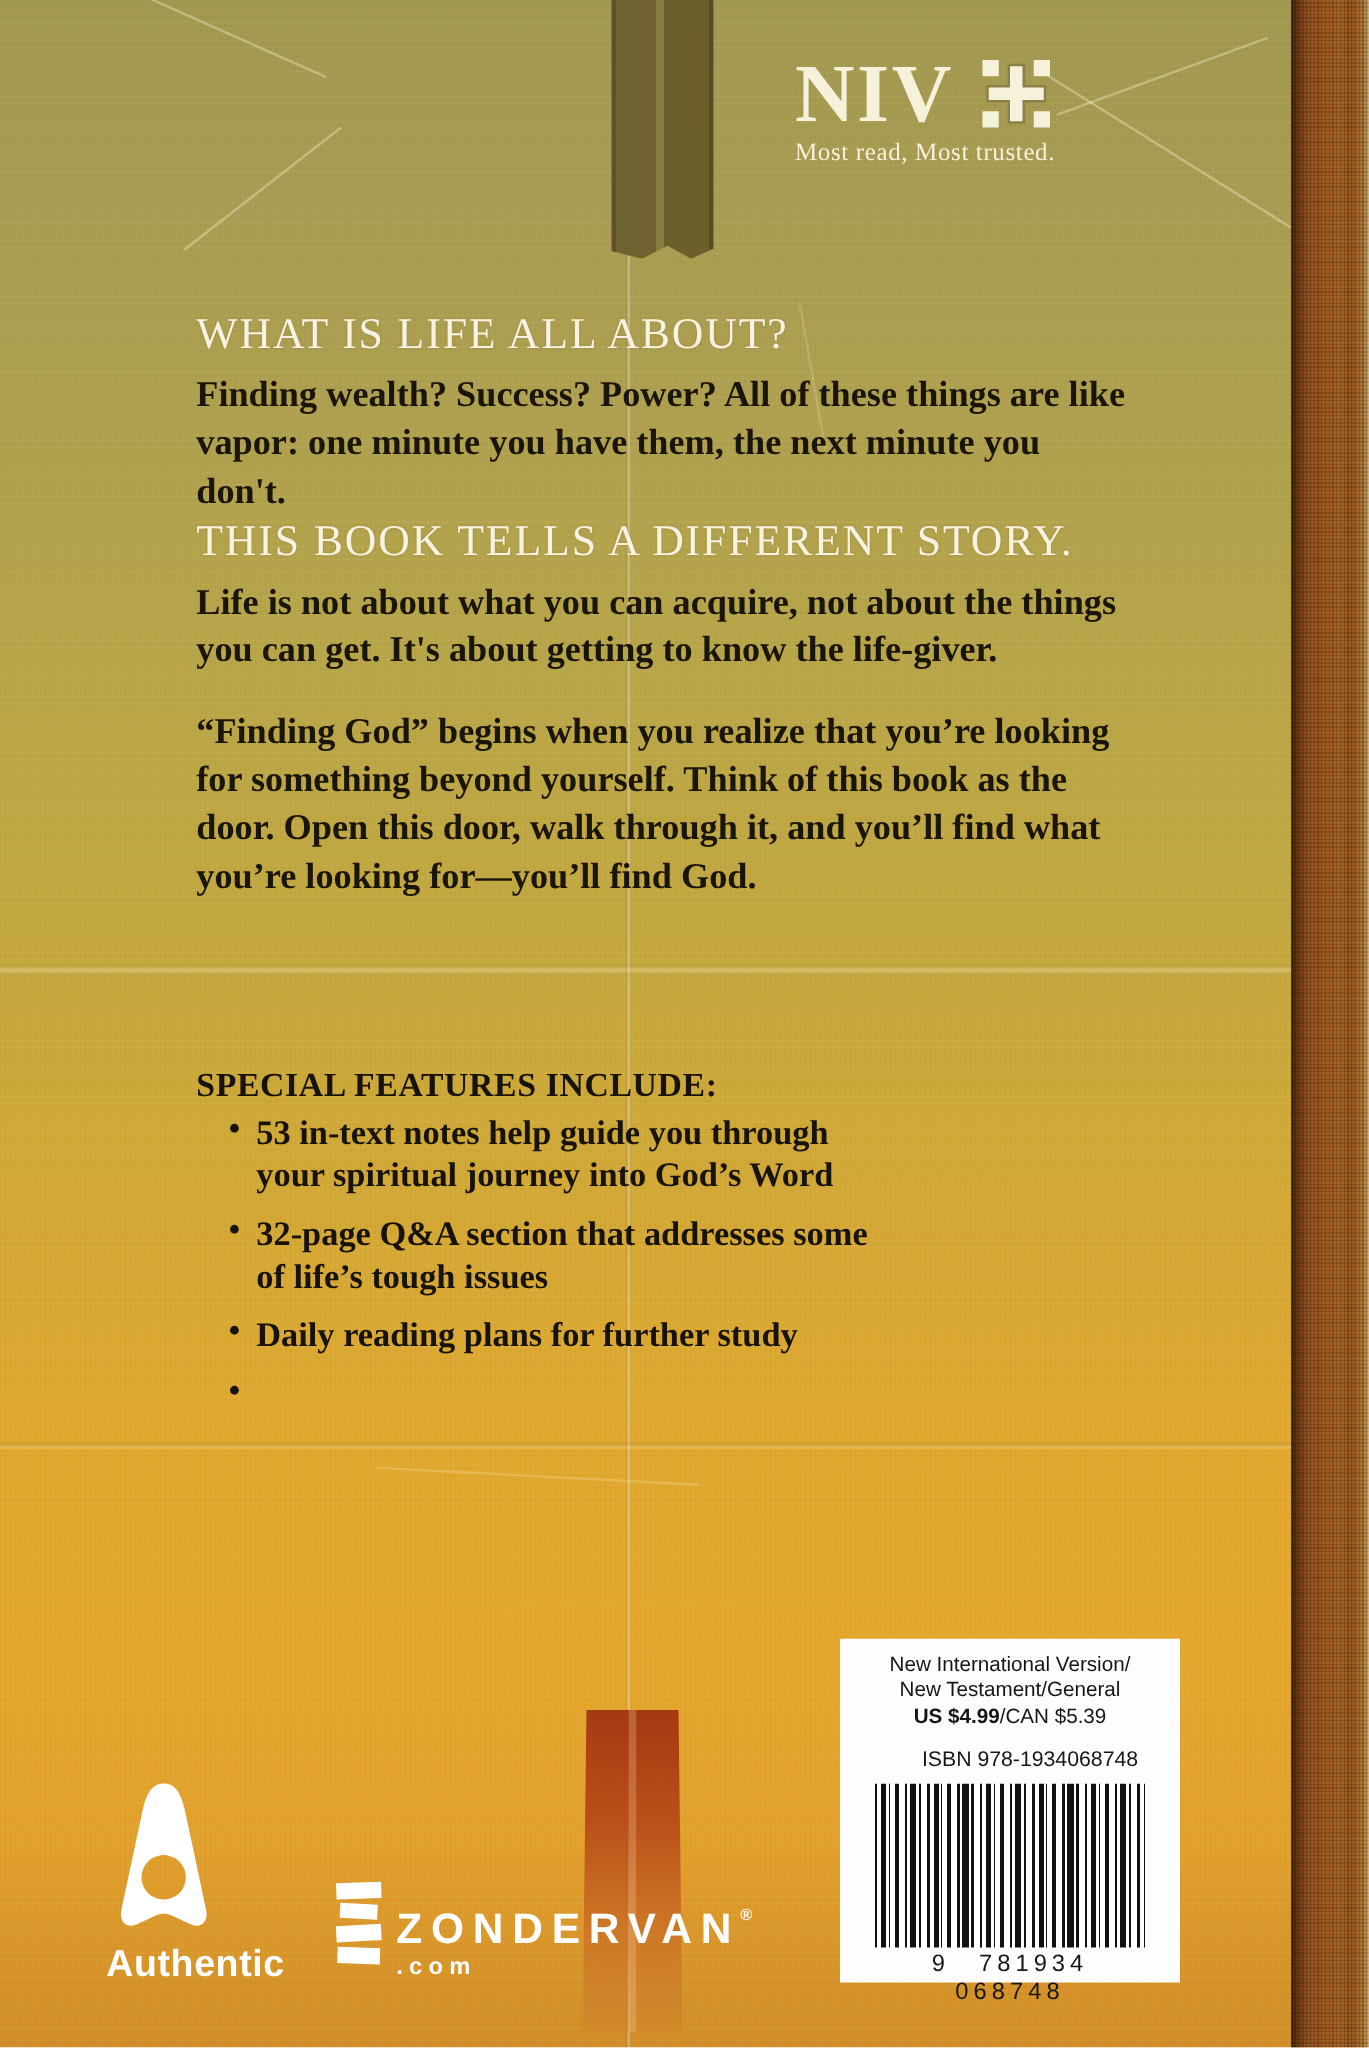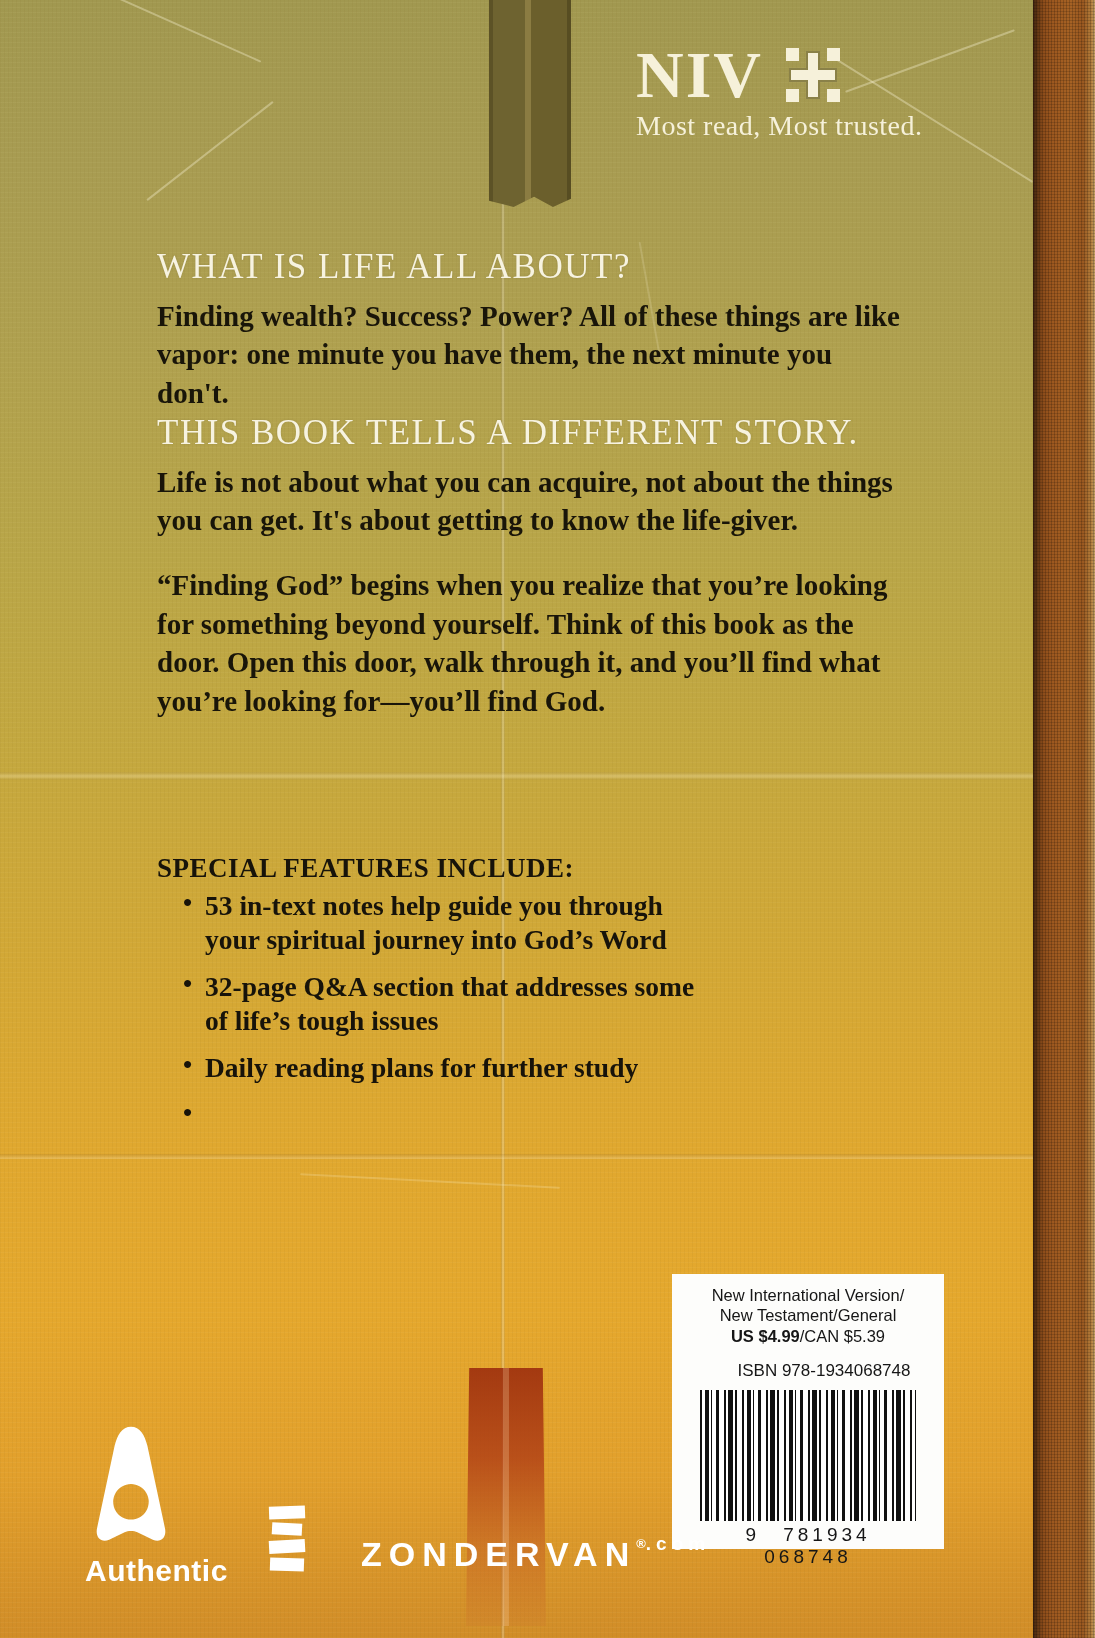--- a/index.html
+++ b/index.html
@@ -53,60 +53,60 @@
       rgba(196,96,34,.55) 70%, rgba(205,120,45,.25) 100%);
     clip-path:polygon(4% 0, 96% 0, 100% 100%, 0 100%); }
   .tape-bottom::after { content:""; position:absolute; left:46%; top:0; width:6px; height:100%;
     background:rgba(255,220,170,.25); }
 
   
   .niv { position:absolute; left:636px; top:38px; color:#f6f1da; }
   .niv-row { display:flex; align-items:flex-end; gap:21px; }
   .niv-word { font-size:66px; font-weight:bold; letter-spacing:2px; line-height:1; }
   .niv-icon { margin-top:8px; }
-  .niv-tag { font-size:28px; margin-top:2px; letter-spacing:.5px; }
+  .niv-tag { font-size:20px; margin-top:2px; letter-spacing:.5px; }
 
   
   .sec { position:absolute; left:157px; width:745px; }
   .sec h2 { font-family:"Liberation Serif", serif; font-weight:500; color:#f7f3e0;
     font-size:35px; letter-spacing:1.5px; line-height:1.1; margin-bottom:10px;
     text-shadow:0 0 2px rgba(120,110,60,.4); }
   .sec p { font-size:29px; font-weight:bold; color:#191509; line-height:1.33; }
   .sec1 { top:248px; } .sec2 { top:414px; } .sec3 { top:566px; }
 
   .features { position:absolute; left:157px; top:853px; width:600px; }
   .features h3 { font-size:27px; font-weight:bold; color:#17130a; letter-spacing:.5px; margin-bottom:5px; }
   .features ul { list-style:none; width:560px; }
   .features li { position:relative; padding-left:48px; font-size:27.5px; font-weight:bold;
     color:#17130a; line-height:1.22; margin-bottom:14px; }
   .features li .dot { position:absolute; left:26px; top:-2px; font-size:26px; }
 
   
-  .label { position:absolute; left:672px; top:1274px; width:272px; height:275px;
+  .label { position:absolute; left:672px; top:1311px; width:272px; height:275px;
     background:#fdfdfb; font-family:"Liberation Sans", sans-serif; color:#161616;
     text-align:center; padding-top:11px; }
   .label .cat { font-size:16.5px; line-height:1.24; }
   .label .price { font-size:16.5px; margin-top:1px; }
   .label .price b { font-weight:bold; }
   .label .isbn { font-size:17px; margin-top:15px;margin-left:32px; }
   .barcode { width:216px; margin:9px auto 0; }
   .bars { height:131px;
     background:repeating-linear-gradient(90deg,
       #111 0 2px, #fff 2px 5px, #111 5px 9px, #fff 9px 11px,
       #111 11px 12px, #fff 12px 16px, #111 16px 19px, #fff 19px 24px,
       #111 24px 26px, #fff 26px 28px, #111 28px 33px, #fff 33px 35px,
       #111 35px 37px, #fff 37px 42px); }
   .digits { font-size:19px; margin-top:3px; letter-spacing:4px; word-spacing:14px; }
 
   
   .authentic { position:absolute; left:85px; top:1424px; width:152px; text-align:left; color:#fff; }
   .authentic .a-label { font-family:"Liberation Sans", sans-serif; font-weight:bold;
     font-size:30px; margin-top:4px; letter-spacing:.5px; }
   .zondervan { position:absolute; left:266px; top:1502px; display:flex; gap:9px; color:#fff; }
-  .z-text-col { display:flex; flex-direction:row; align-items:center;margin-left:44px; }
+  .z-text-col { display:flex; flex-direction:column; align-items:flex-start; }
   .z-word { font-family:"Liberation Sans", sans-serif; font-weight:bold; font-size:34px;
     letter-spacing:7px; line-height:1; margin-top:23px; white-space:nowrap; }
   .z-word sup { font-size:13px; letter-spacing:0; vertical-align:18px; }
   .z-com { font-family:"Liberation Sans", sans-serif; font-weight:bold; font-size:19px;
     letter-spacing:5px; margin-top:3px; margin-right:8px; }
 </style>
 </head>
 <body>
 
 <div class="cover">

